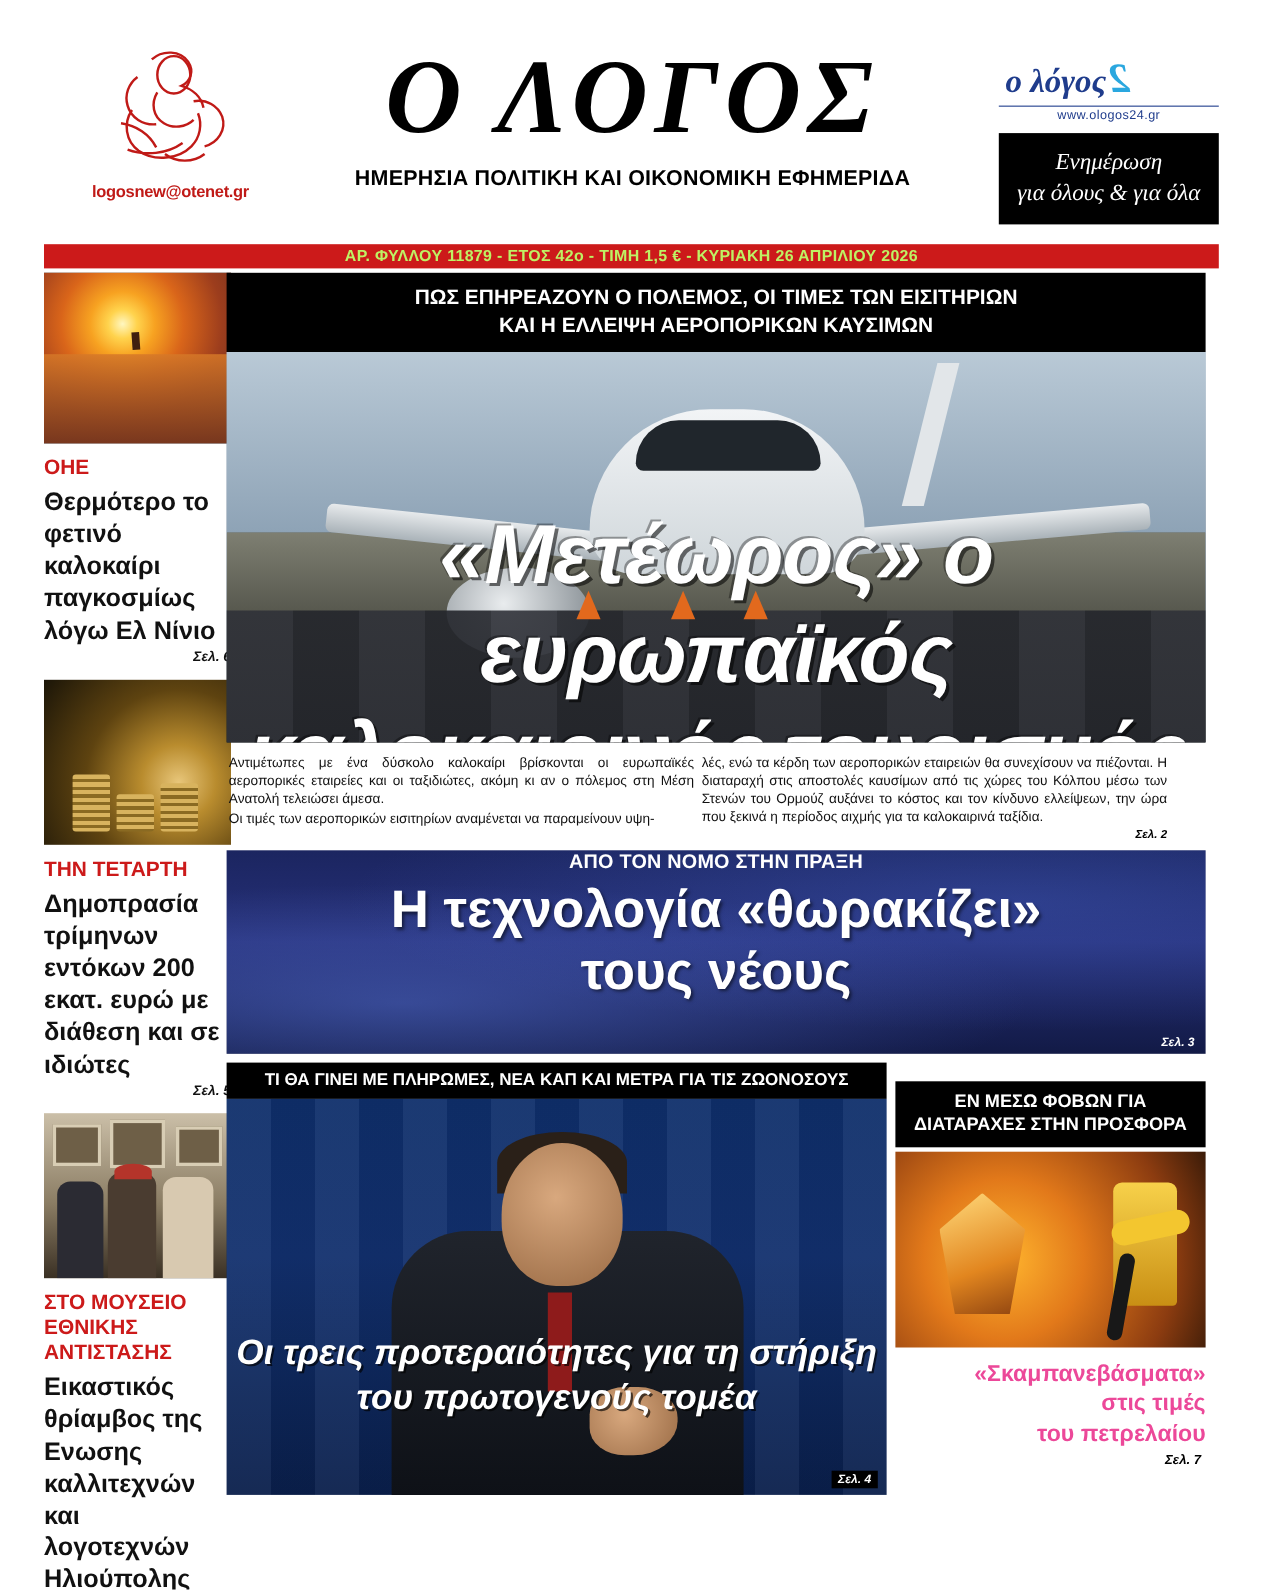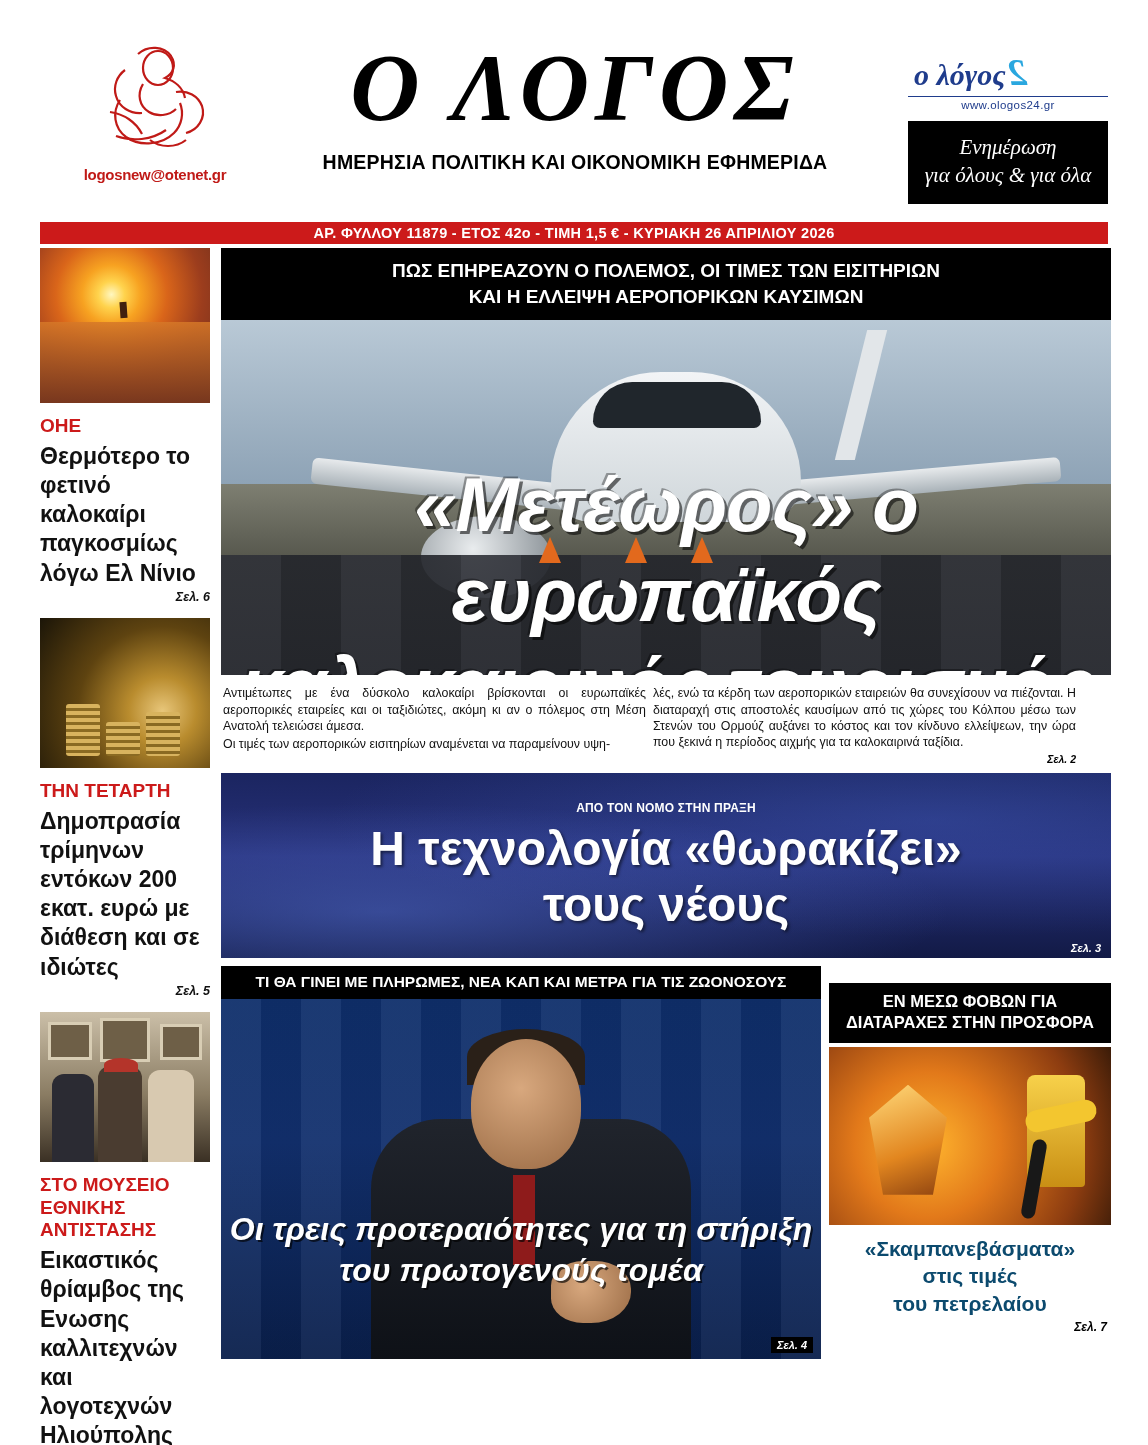--- a/index.html
+++ b/index.html
@@ -76,21 +76,21 @@
     font-style: italic; font-size: 21px; line-height: 1.35;
   }
 
   
   .redbar {
     position: absolute; left: 40px; top: 222px;
     width: 1068px; height: 22px;
     background: #cc1a1a;
   }
   .redbar .txt {
-    color: #ffffff; font-size: 14.5px; font-weight: bold;
+    color: #bef264; font-size: 14.5px; font-weight: bold;
     text-align: center; line-height: 22px; letter-spacing: 0.3px;
   }
 
   
   .leftcol {
     position: absolute; left: 40px; top: 248px;
     width: 170px;
   }
   .lc-photo { width: 170px; position: relative; overflow: hidden; }
   .lc-kicker {
@@ -152,21 +152,21 @@
   }
   .ph-museum .p1{left:12px;width:42px;height:88px;background:#2b2b33;}
   .ph-museum .p2{left:58px;width:44px;height:96px;background:#4a3c30;}
   .ph-museum .p3{left:108px;width:46px;height:92px;background:#d8c9b0;}
   .ph-museum .hat{
     position:absolute; left:64px; top:46px; width:34px; height:14px;
     background:#b4342a; border-radius:50% 50% 0 0;
   }
 
   
-  .main { position: absolute; left: 221px; top: 248px; width: 890px; }
+  .main { position: absolute; left: 206px; top: 248px; width: 890px; }
 
   .black-kicker {
     background: #000; color: #fff; text-align: center;
     font-size: 19px; font-weight: bold; line-height: 1.35;
     padding: 10px 8px 11px;
   }
   .lead-photo {
     position: relative; width: 890px; height: 355px; overflow: hidden;
     background: linear-gradient(180deg,#9fb4c6,#6c8198 42%,#3b4a59 70%,#1d242c);
   }
@@ -243,21 +243,21 @@
     overflow: hidden;
   }
   .tech-band::before {
     content:""; position:absolute; left:0; top:0; width:100%; height:100%;
     background:
       radial-gradient(ellipse at 18% 75%, rgba(90,120,220,.45), transparent 55%),
       radial-gradient(ellipse at 80% 25%, rgba(70,100,200,.35), transparent 60%);
   }
   .tech-kicker {
     position: relative; text-align: center; color: #fff;
-    font-size: 12px; font-weight: bold; padding-top: 28px; letter-spacing: .2px;
+    font-size: 18px; font-weight: bold; padding-top: 0; letter-spacing: .2px;
   }
   .tech-title {
     position: relative; text-align: center; color: #fff;
     font-size: 48px; font-weight: bold; line-height: 1.18;
     margin-top: 6px; text-shadow: 2px 2px 3px rgba(0,0,0,.5);
   }
   .tech-sel {
     position: absolute; right: 10px; bottom: 4px; color: #fff;
     font-size: 11px; font-style: italic; font-weight: bold;
   }
@@ -334,22 +334,22 @@
   .br-photo .hose {
     position:absolute; right:70px; top:92px; width:14px; height:80px;
     background:#181818; border-radius:7px; transform: rotate(10deg);
   }
   .br-photo .crystal {
     position:absolute; left:40px; top:38px; width:78px; height:110px;
     background: linear-gradient(160deg,#ffd97a,#e2861f 60%,#8e4310);
     clip-path: polygon(50% 0, 100% 30%, 82% 100%, 18% 100%, 0 30%);
   }
   .br-title {
-    margin-top: 10px; text-align: center;
-    font-size: 21px; font-weight: bold; line-height: 1.32; color: #0c4a6e;
+    margin-top: 10px; text-align: right;
+    font-size: 21px; font-weight: bold; line-height: 1.32; color: #ec4899;
   }
   .br-sel {
     text-align: right; font-size: 12px; font-style: italic; font-weight: bold;
     margin-top: 2px; padding-right: 4px;
   }
 </style>
 </head>
 <body>
 
 <div class="page">

